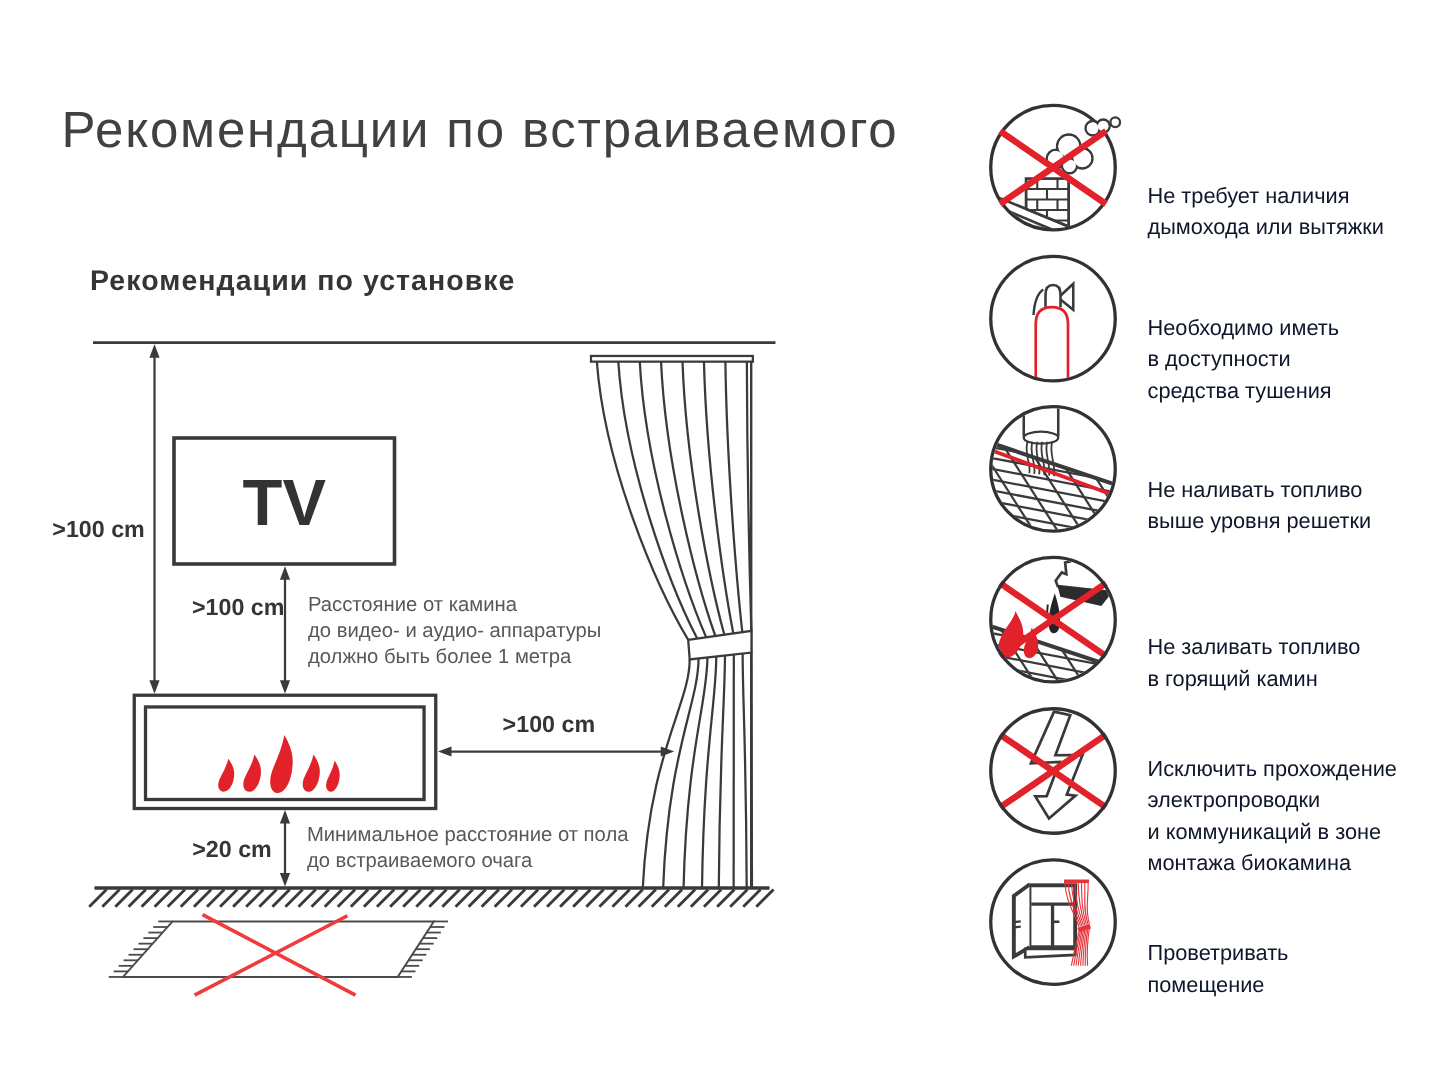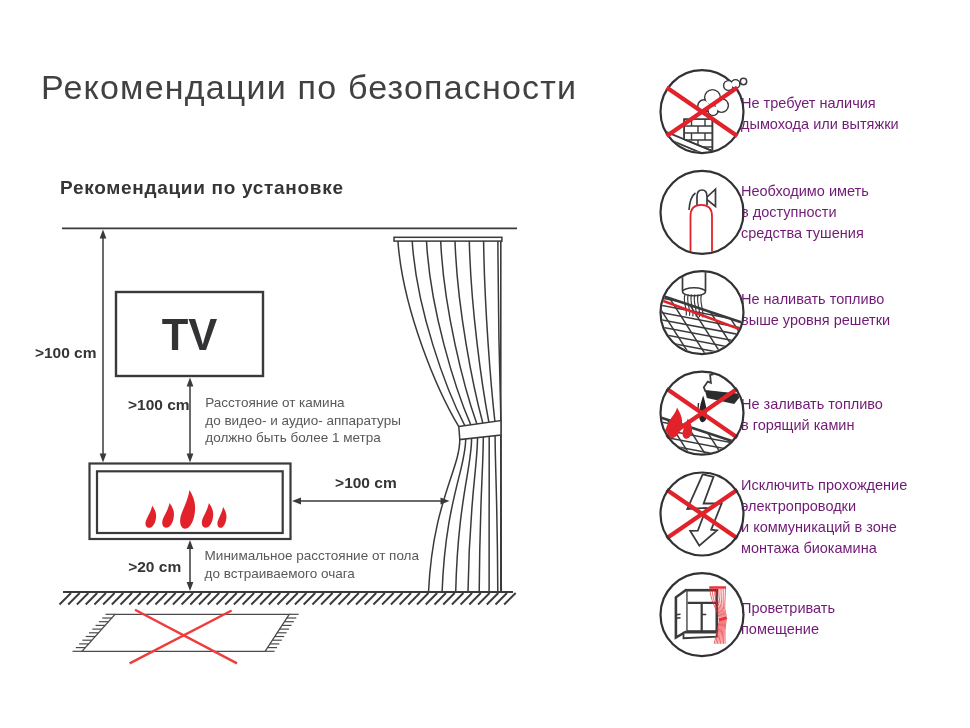--- a/index.html
+++ b/index.html
@@ -1,22 +1,22 @@
 <!DOCTYPE html>
 <html><head><meta charset="utf-8">
 <style>
 html,body{margin:0;padding:0;}
 body{width:970px;height:728px;background:#fff;font-family:"Liberation Sans",sans-serif;position:relative;overflow:hidden;}
 .title{position:absolute;left:41px;top:66.8px;font-size:34px;line-height:40px;color:#414143;letter-spacing:1.2px;}
 .subtitle{position:absolute;left:43px;top:176.2px;font-size:19px;line-height:24px;font-weight:bold;color:#353537;letter-spacing:0.7px;margin-left:17px;}
-.rowtxt{position:absolute;left:741px;font-size:14.5px;line-height:21px;color:#701a75;}
+.rowtxt{position:absolute;left:765px;font-size:14.5px;line-height:21px;color:#0f172a;margin-top:28px;}
 svg{position:absolute;left:0;top:0;}
 </style></head>
 <body>
-<div class="title">Рекомендации по безопасности</div>
+<div class="title">Рекомендации по встраиваемого</div>
 <div class="subtitle">Рекомендации по установке</div>
 <div class="rowtxt" style="top:92.8px">Не требует наличия<br>дымохода или вытяжки</div>
 <div class="rowtxt" style="top:181.0px">Необходимо иметь<br>в доступности<br>средства тушения</div>
 <div class="rowtxt" style="top:289.1px">Не наливать топливо<br>выше уровня решетки</div>
 <div class="rowtxt" style="top:393.9px">Не заливать топливо<br>в горящий камин</div>
 <div class="rowtxt" style="top:474.8px">Исключить прохождение<br>электропроводки<br>и коммуникаций в зоне<br>монтажа биокамина</div>
 <div class="rowtxt" style="top:598.2px">Проветривать<br>помещение</div>
 
 <svg width="970" height="728" viewBox="0 0 970 728" font-family="Liberation Sans, sans-serif">
 <defs>

